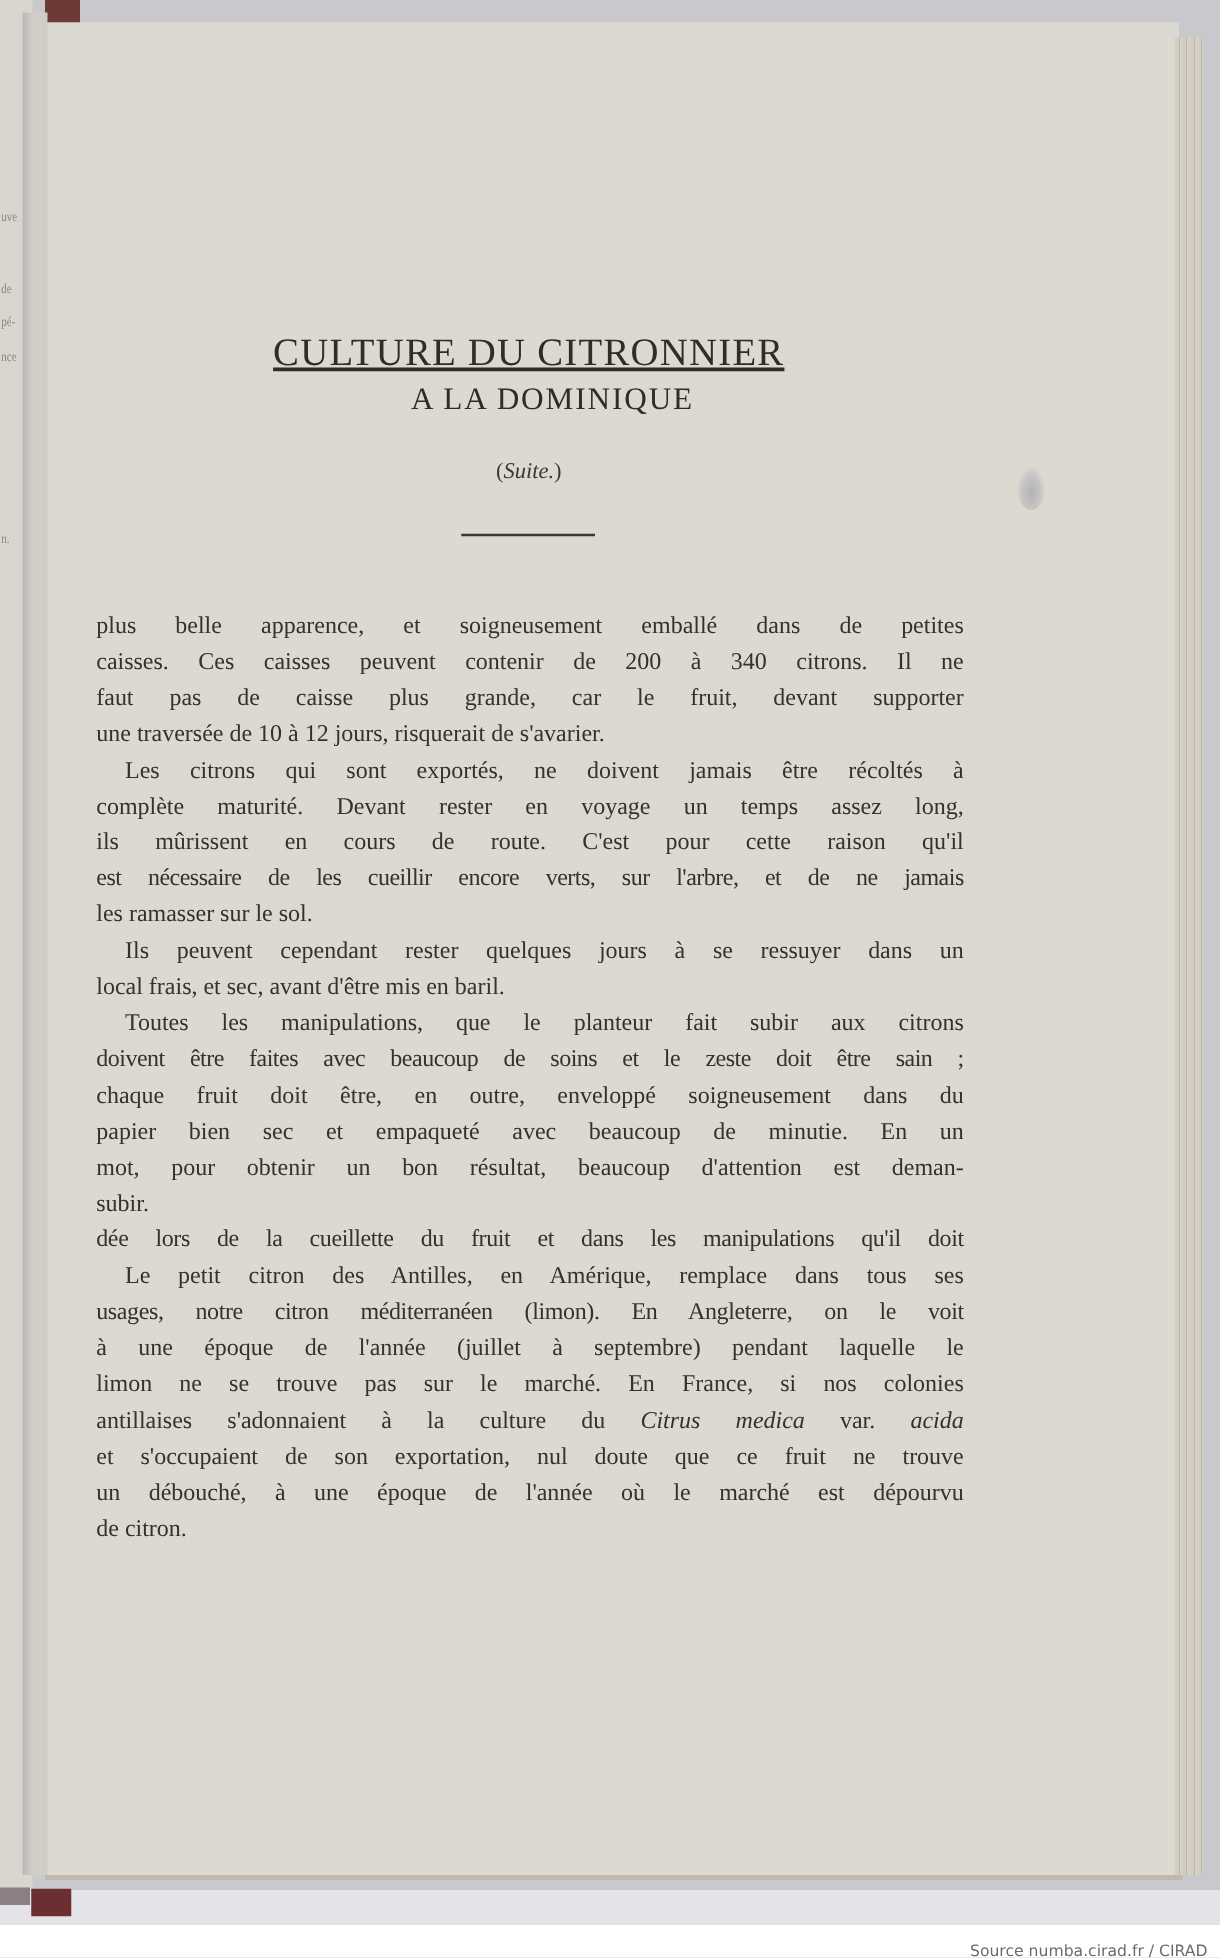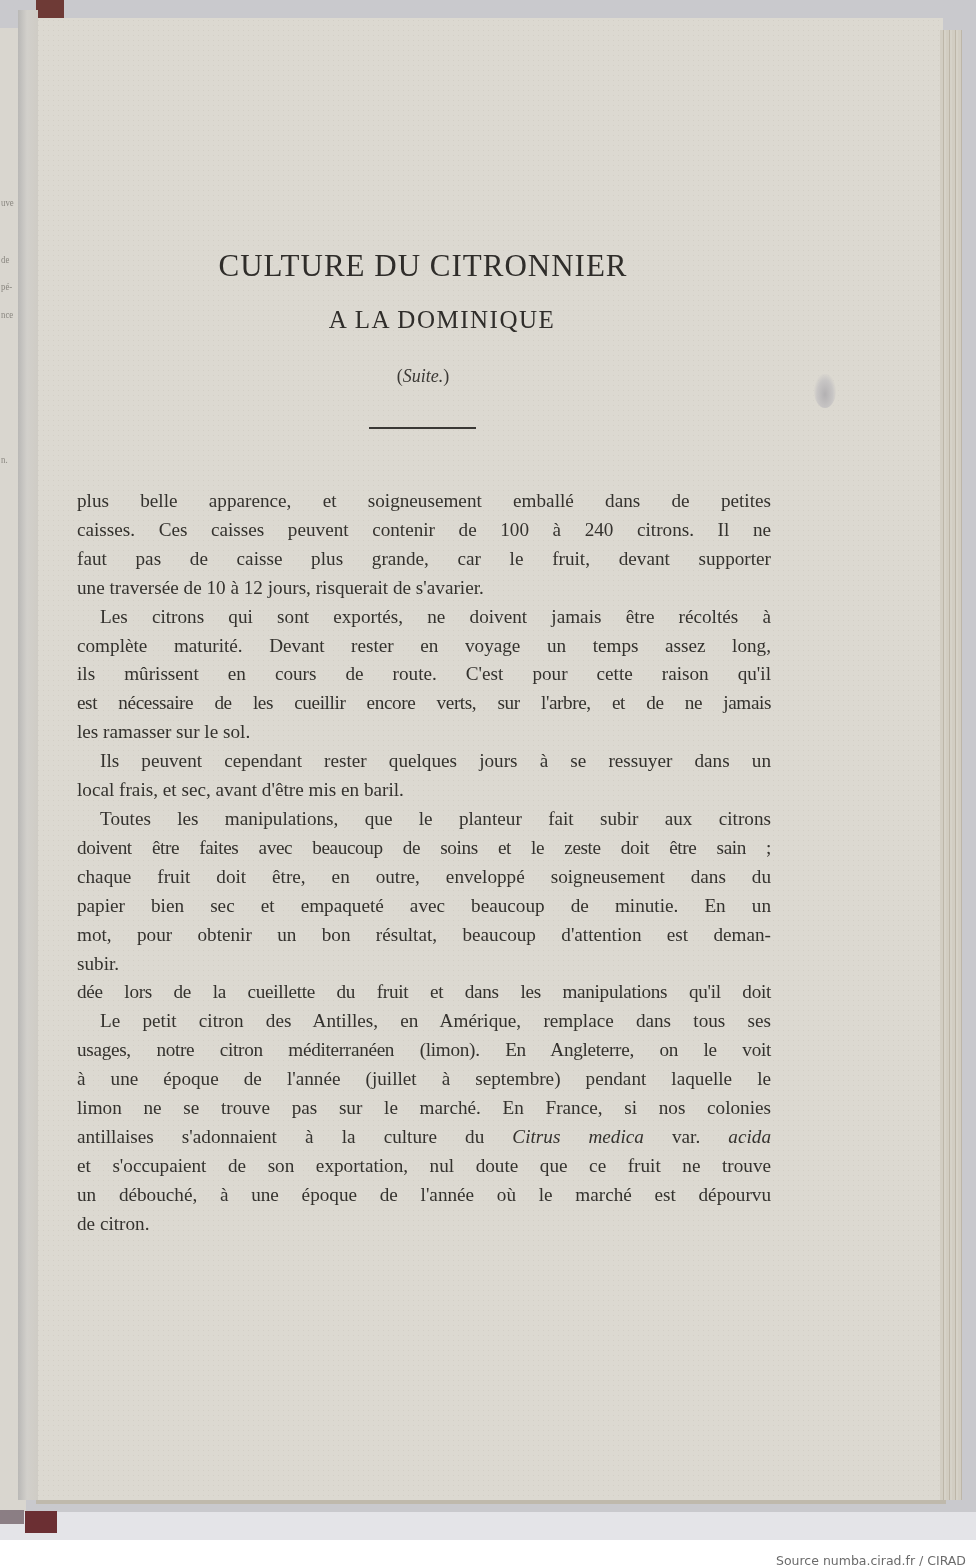--- a/index.html
+++ b/index.html
@@ -10,21 +10,20 @@
     }
     
     .scan-bg {
       position: absolute; left: 0; top: 0; width: 976px; height: 1512px;
       background: #c9c9cd;
     }
     
     .left-page {
       position: absolute; left: 0; top: 0; width: 26px; height: 1512px;
       background: #d9d6cf;
-      margin-top: 28px;
     }
     .left-page-fragment {
       position: absolute; left: 1px; font-size: 11px; color: #8a8780;
       white-space: nowrap; transform: scaleX(0.8); transform-origin: left;
     }
     
     .gutter {
       position: absolute; left: 18px; top: 10px; width: 20px; height: 1490px;
       background: linear-gradient(to right, #b9b8b6, #d2d0cb 45%, #cfccc5);
     }
@@ -57,22 +56,23 @@
       position: absolute; left: 36px; top: 1500px; width: 910px; height: 4px;
       background: #bfb9ac;
     }
     .bottom-strip {
       position: absolute; left: 0; top: 1512px; width: 976px; height: 28px;
       background: #e4e4e8;
     }
     .content { position: absolute; left: 0; top: 0; width: 976px; }
     .title-line1 {
       position: absolute; left: 0; width: 846px; text-align: center;
-      top: 248px; font-size: 31px; letter-spacing: 1px; color: #2f2d2a;
+      top: 264px; font-size: 31px; letter-spacing: 1px; color: #2f2d2a;
       padding-left: 0;
+      text-decoration: underline;
     }
     .title-line2 {
       position: absolute; left: 0; width: 846px; text-align: center;
       top: 306px; font-size: 25px; letter-spacing: 1.5px; color: #2f2d2a; padding-left: 19px;
     }
     .subtitle {
       position: absolute; left: 0; width: 846px; text-align: center;
       top: 366px; font-size: 18px; color: #3b3935;
     }
     .subtitle i { }
@@ -122,21 +122,21 @@
 
 <div class="content">
   <div class="title-line1">CULTURE DU CITRONNIER</div>
   <div class="title-line2">A LA DOMINIQUE</div>
   <div class="subtitle"><span>(</span><i>Suite.</i><span>)</span></div>
   <div class="rule"></div>
 
   <div class="body-text">
     <div>
       <span class="line">plus belle apparence, et soigneusement emballé dans de petites</span>
-      <span class="line">caisses. Ces caisses peuvent contenir de 100 à 240 citrons. Il ne</span>
+      <span class="line">caisses. Ces caisses peuvent contenir de 200 à 340 citrons. Il ne</span>
       <span class="line">faut pas de caisse plus grande, car le fruit, devant supporter</span>
       <span class="line last">une traversée de 10 à 12 jours, risquerait de s'avarier.</span>
     </div>
     <div>
       <span class="line first">Les citrons qui sont exportés, ne doivent jamais être récoltés à</span>
       <span class="line">complète maturité. Devant rester en voyage un temps assez long,</span>
       <span class="line">ils mûrissent en cours de route. C'est pour cette raison qu'il</span>
       <span class="line" style="letter-spacing:-0.4px">est nécessaire de les cueillir encore verts, sur l'arbre, et de ne jamais</span>
       <span class="line last">les ramasser sur le sol.</span>
     </div>

